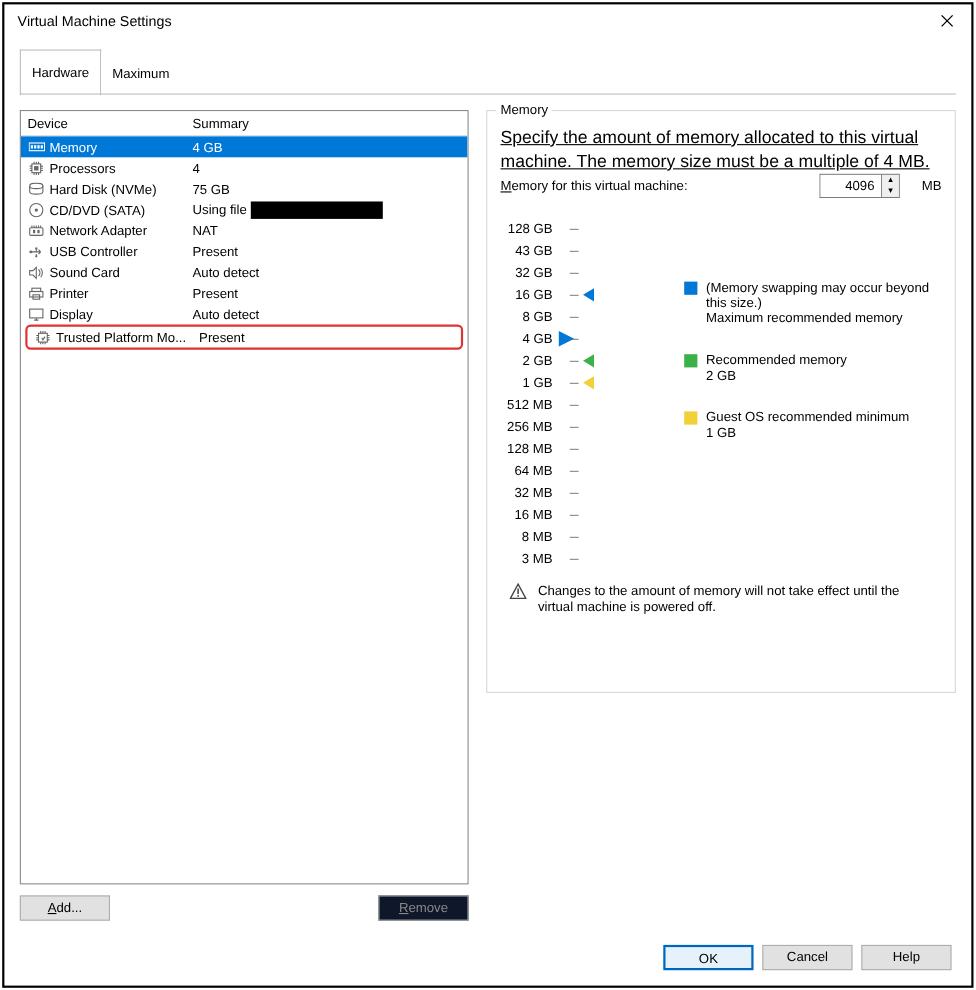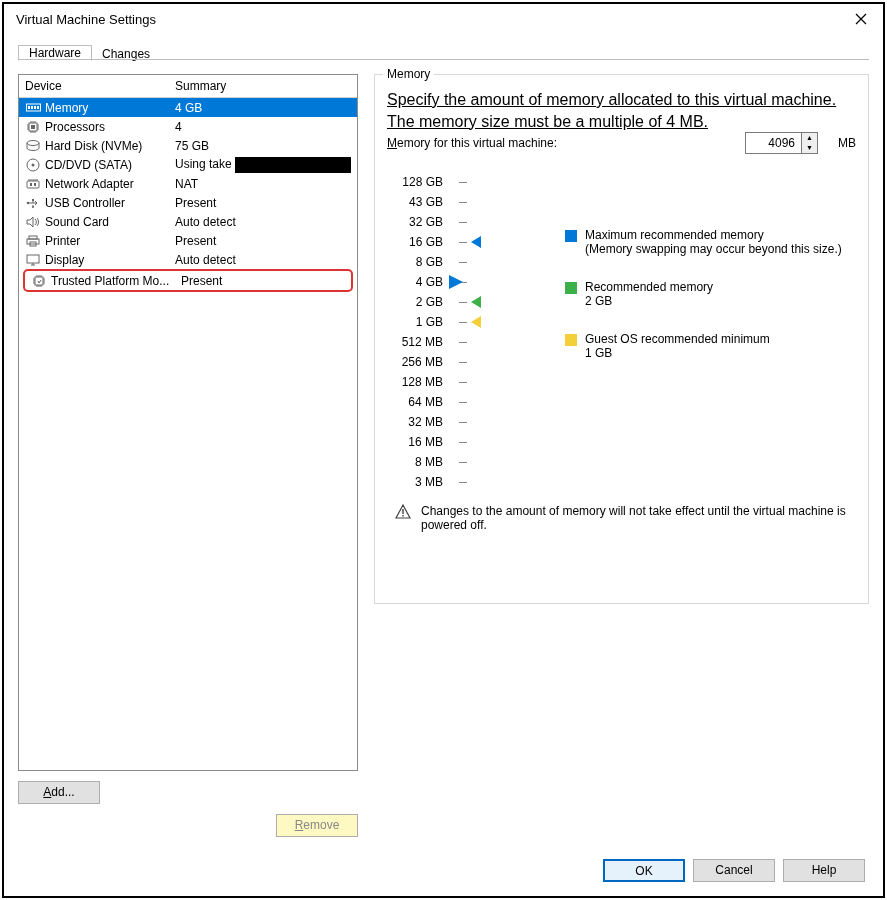--- a/index.html
+++ b/index.html
@@ -37,21 +37,21 @@
     cursor: default;
   }
   .tab-row {
     display: flex;
     align-items: flex-end;
     padding: 10px 14px 0 14px;
     border-bottom: none;
     position: relative;
   }
   .tab {
-    padding: 0 10px;
+    padding: 13px 10px;
     position: relative;
     top: 1px;
     font-size: 12px;
     background: #fff;
   }
   .tab.active {
     border: 1px solid #bdbdbd;
     border-bottom: 1px solid #fff;
     background: #fff;
   }
@@ -63,21 +63,21 @@
     height: 1px;
     background: #bdbdbd;
   }
   .body-area {
     flex: 1 1 auto;
     padding: 14px;
     display: flex;
     gap: 14px;
   }
   .left-pane {
-    width: 340px;
+    width: 408px;
     display: flex;
     flex-direction: column;
     gap: 6px;
   }
   .list-box {
     border: 1px solid #8a8a8a;
     flex: 1 1 auto;
     background: #fff;
     overflow: hidden;
     display: flex;
@@ -131,21 +131,21 @@
   .btn {
     min-width: 82px;
     height: 23px;
     border: 1px solid #adadad;
     background: #e1e1e1;
     font-size: 12px;
     text-align: center;
     line-height: 21px;
     padding: 0 10px;
   }
-  .btn.disabled { color: #888; background: #fef9c3; margin-top: 33px; }
+  .btn.disabled { color: #888; background: #0f172a; }
   .right-pane {
     flex: 1;
     border-left: none;
     padding-left: 2px;
   }
   .group {
     position: relative;
     border: 1px solid #d8d8d8;
     padding: 14px 12px 12px 12px;
     margin-bottom: 10px;
@@ -259,21 +259,21 @@
     <span>Virtual Machine Settings</span>
     <span class="close-btn">
       <svg width="12" height="12" viewBox="0 0 12 12">
           <path d="M1 1 L11 11 M11 1 L1 11" stroke="#000" stroke-width="1.2"></path>
         </svg>
     </span>
   </div>
 
   <div class="tab-row">
     <div class="tab active">Hardware</div>
-    <div class="tab">Changes</div>
+    <div class="tab">Maximum</div>
     <div class="tabline"></div>
   </div>
 
   <div class="body-area">
 
     <div class="left-pane">
       <div class="list-box">
         <div class="list-header">
           <div class="col-device">Device</div>
           <div class="col-summary">Summary</div>
@@ -318,21 +318,21 @@
           </div>
 
           <div class="row">
             <span class="icon">
               <svg width="14" height="14" viewBox="0 0 14 14">
                   <circle cx="7" cy="7" r="6" fill="none" stroke="#666"></circle>
                   <circle cx="7" cy="7" r="1.5" fill="#666"></circle>
                 </svg>
             </span>
             <span class="label">CD/DVD (SATA)</span>
-            <span class="summary"><span>Using take </span><span class="black-box"></span></span>
+            <span class="summary"><span>Using file </span><span class="black-box"></span></span>
           </div>
 
           <div class="row">
             <span class="icon">
               <svg width="14" height="12" viewBox="0 0 14 12">
                   <rect x="1" y="3" width="12" height="7" rx="1" fill="none" stroke="#666"></rect>
                   <rect x="4" y="5" width="2" height="3" fill="#666"></rect>
                   <rect x="8" y="5" width="2" height="3" fill="#666"></rect>
                   <path d="M3 1v2M5 1v2M7 1v2M9 1v2M11 1v2" stroke="#666"></path>
                 </svg>
@@ -468,22 +468,22 @@
             <div class="marker blue" style="top:64px"></div>
             <div class="marker green" style="top:124px"></div>
             <div class="marker yellow" style="top:144px"></div>
           </div>
 
           <div class="legend">
             <div style="height:56px"></div>
             <div class="legend-item">
               <div class="legend-swatch sw-blue"></div>
               <div>
+                <div>(Memory swapping may occur beyond this size.)</div>
                 <div>Maximum recommended memory</div>
-                <div>(Memory swapping may occur beyond this size.)</div>
               </div>
             </div>
             <div style="height:20px"></div>
             <div class="legend-item">
               <div class="legend-swatch sw-green"></div>
               <div>
                 <div>Recommended memory</div>
                 <div>2 GB</div>
               </div>
             </div>

